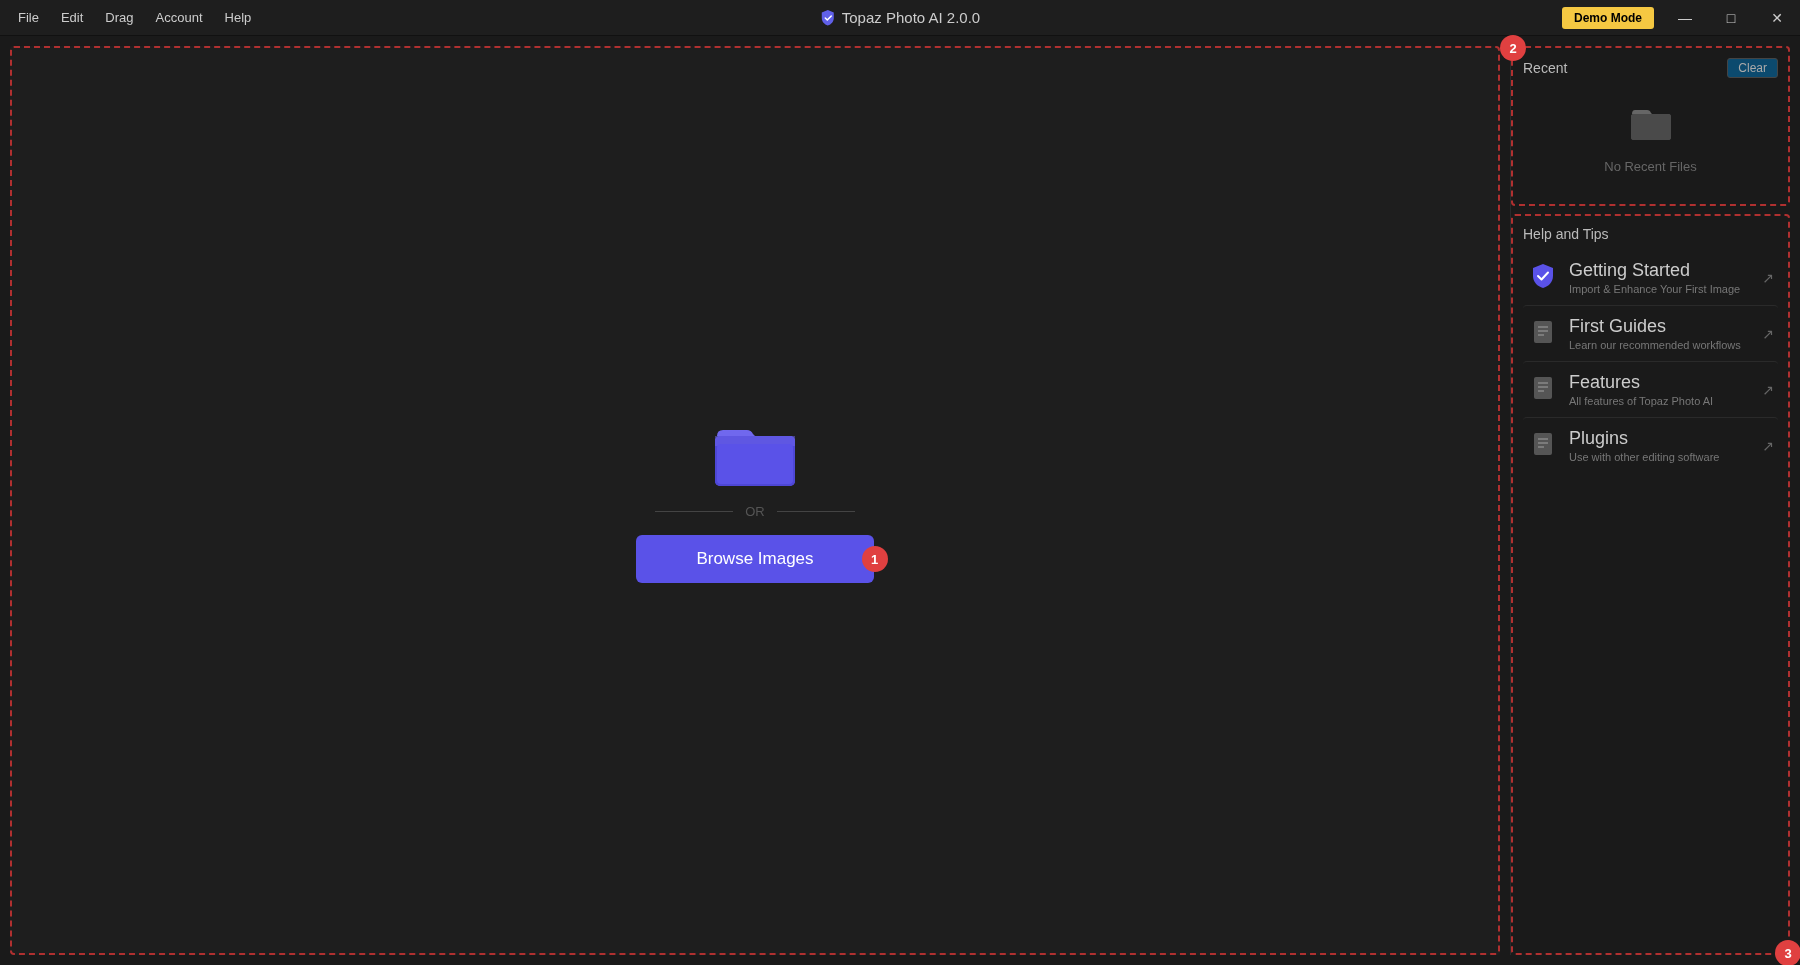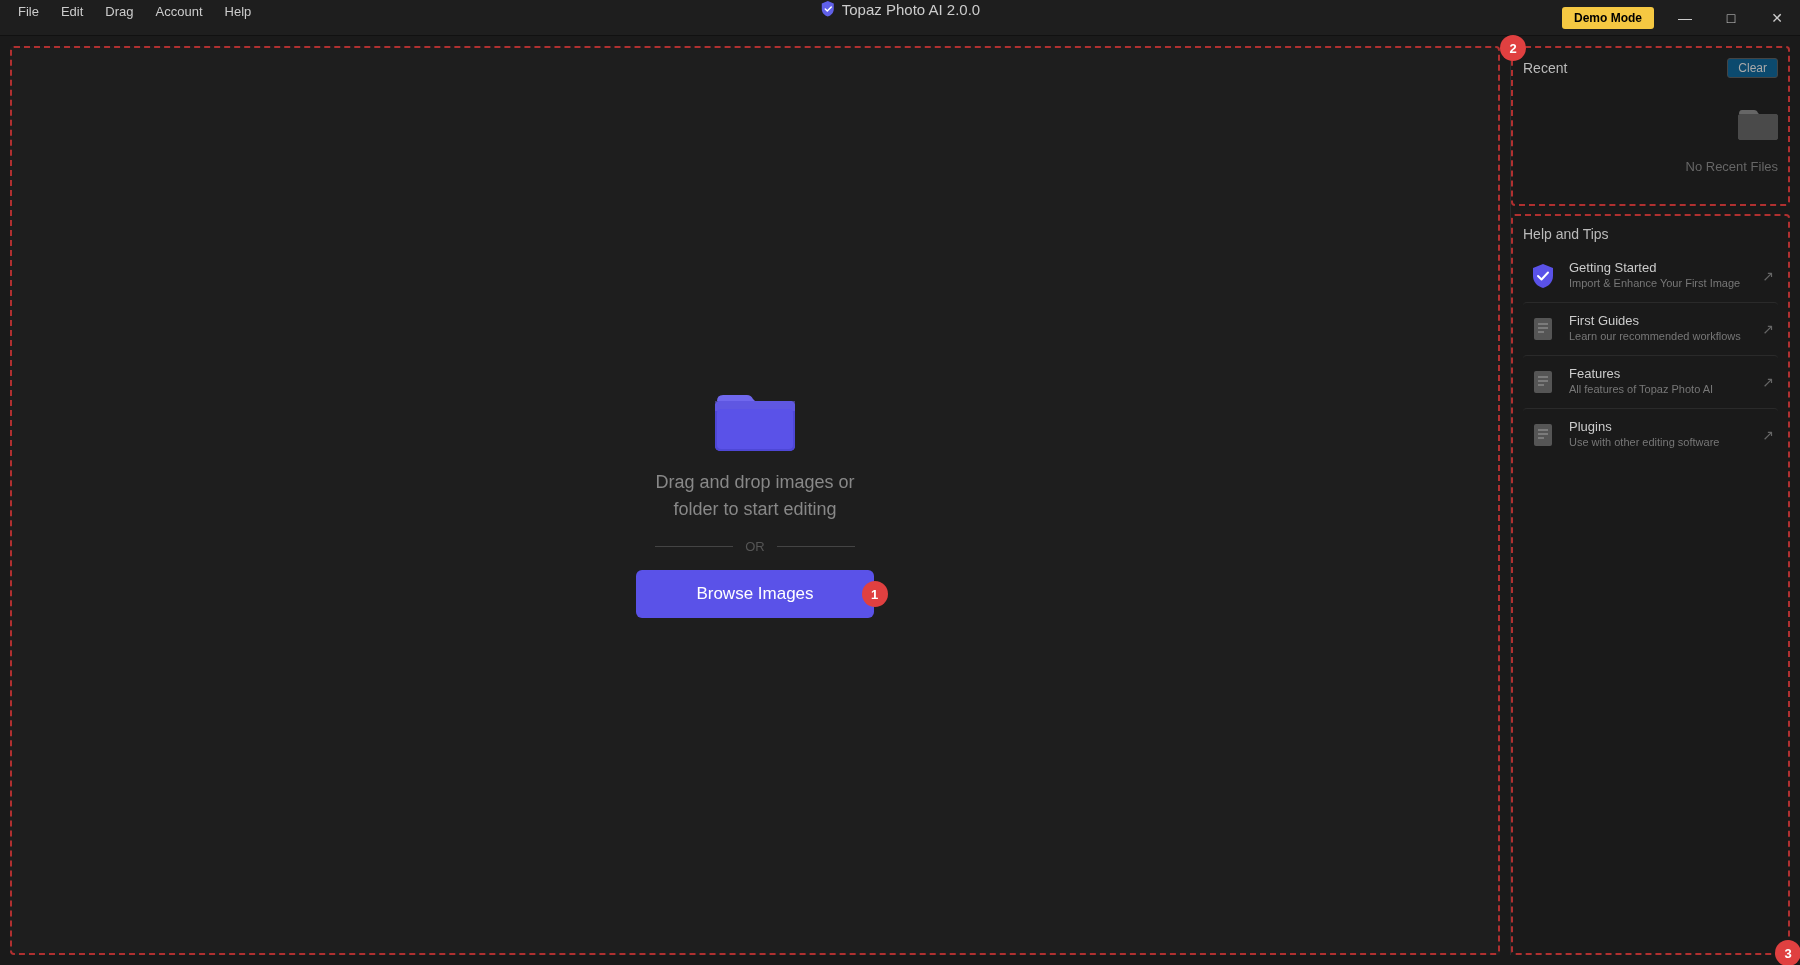--- a/index.html
+++ b/index.html
@@ -11,21 +11,21 @@
       overflow: hidden;
       color: #ccc;
     }
 
     
     .title-bar {
       width: 100%;
       height: 36px;
       background: #1e1e1e;
       display: flex;
-      align-items: flex-start;
+      align-items: center;
       justify-content: space-between;
       padding: 0 0 0 8px;
       position: relative;
       border-bottom: 1px solid #111;
     }
     .title-bar-menu {
       display: flex;
       align-items: center;
       gap: 2px;
     }
@@ -192,21 +192,21 @@
       border: 1px solid #444;
       color: #aaa;
       font-size: 12px;
       padding: 2px 10px;
       border-radius: 3px;
       cursor: pointer;
     }
     .no-recent {
       display: flex;
       flex-direction: column;
-      align-items: flex-end;
+      align-items: center;
       justify-content: center;
       padding: 20px 0;
       gap: 8px;
     }
     .no-recent-icon {
       color: #555;
       font-size: 36px;
     }
     .no-recent-text {
       font-size: 13px;
@@ -241,21 +241,21 @@
     .help-item-icon {
       width: 32px;
       height: 32px;
       min-width: 32px;
       display: flex;
       align-items: center;
       justify-content: center;
     }
     .help-item-text { flex: 1; }
     .help-item-title {
-      font-size: 13px;
+      font-size: 18px;
       color: #ccc;
       font-weight: 500;
     }
     .help-item-desc {
       font-size: 11px;
       color: #777;
       margin-top: 2px;
     }
     .help-item-ext {
       color: #666;
@@ -305,24 +305,20 @@
         <rect x="0" y="18" width="80" height="50" rx="5" fill="#5a52e8"></rect>
         <rect x="0" y="18" width="80" height="50" rx="5" fill="#4e47d6"></rect>
 
         <path d="M2 18 Q2 12 8 12 L32 12 Q36 12 38 16 L40 18 Z" fill="#7068ee"></path>
 
         <rect x="0" y="18" width="80" height="10" rx="0" fill="#7068ee" opacity="0.5"></rect>
 
         <rect x="2" y="26" width="76" height="40" rx="4" fill="#5a52e8"></rect>
       </svg>
 
-      <div class="drop-text">
-        <div>Drag and drop images or</div>
-        <div>folder to start editing</div>
-      </div>
 
       <div class="or-divider">
         <div class="or-line"></div>
         <span>OR</span>
         <div class="or-line"></div>
       </div>
 
       <div style="position:relative; display:inline-block;">
         <button class="browse-btn">Browse Images</button>
         <div class="badge-circle badge-1">1</div>

